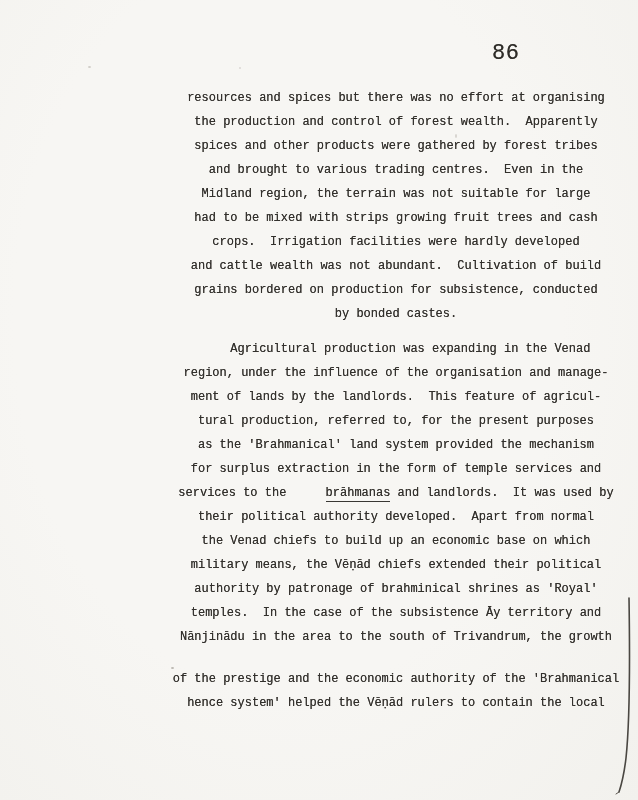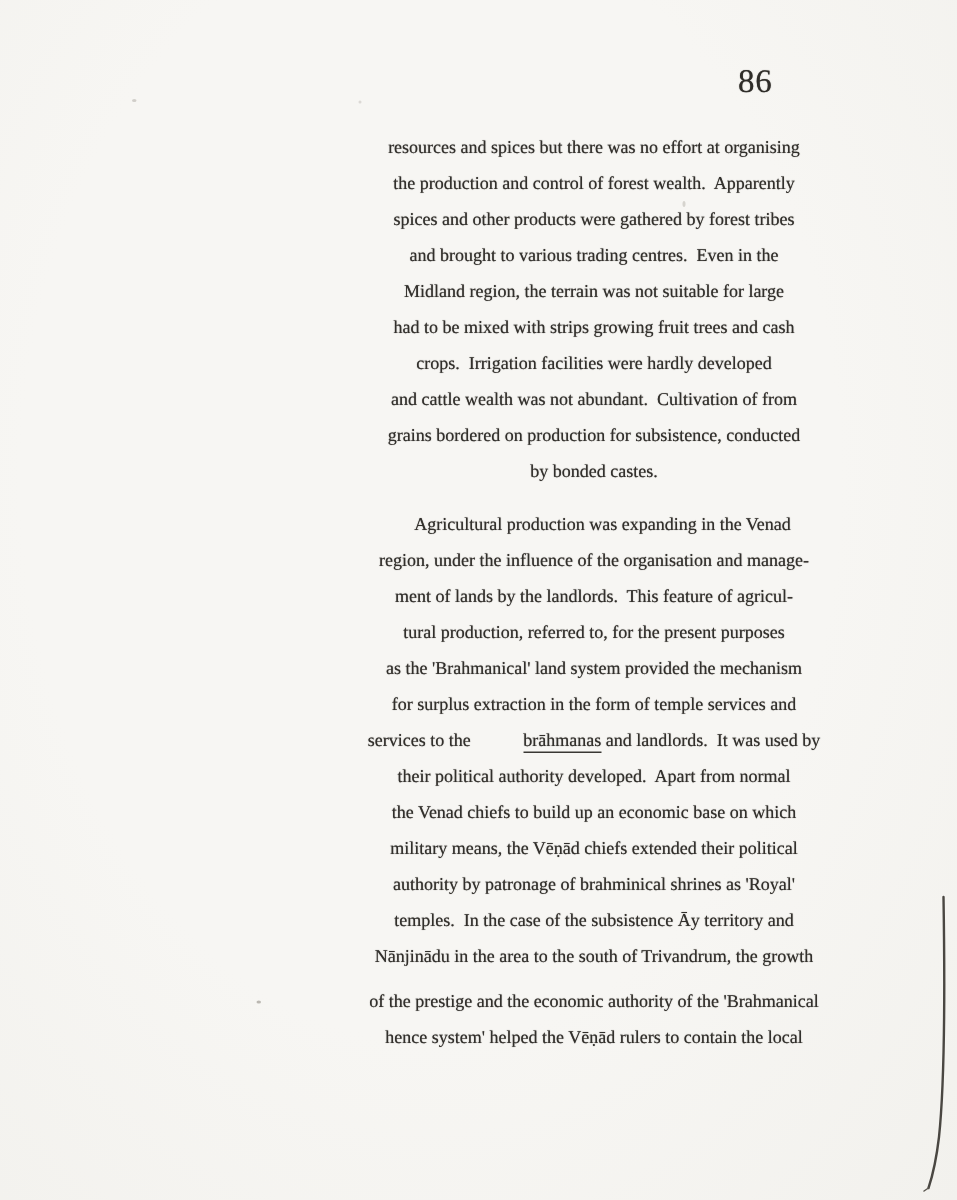--- a/index.html
+++ b/index.html
@@ -6,21 +6,21 @@
     margin: 0;
     padding: 0;
     background: #ffffff;
   }
   .page {
     position: relative;
     width: 638px;
     height: 800px;
     overflow: hidden;
     background: radial-gradient(ellipse at 45% 40%, #f7f6f3 55%, #f2f1ed 100%);
-    font-family: Liberation Serif, serif;
+    font-family: Liberation Mono, monospace;
     color: #32302c;
   }
   .page-number {
     position: absolute;
     left: 492px;
     top: 41px;
     font-size: 22px;
     color: #2f2d29;
     text-shadow: 0 0 0.6px rgba(47,45,41,0.75);
     letter-spacing: 0.5px;
@@ -33,21 +33,21 @@
   }
   .paragraph { margin: 0; text-align: center; }
   .paragraph .line {
     white-space: pre;
     font-size: 12px;
     line-height: 24px;
     height: 24px;
     text-shadow: 0 0 0.6px rgba(52,48,44,0.8);
   }
   .paragraph-2 { margin-top: 11px; }
-  .paragraph-2 .line:nth-child(14) { margin-top: 6px; }
+  .paragraph-2 .line:nth-child(14) { margin-top: 18px; }
   .underline {
     border-bottom: 1px solid #3a3834;
     padding-bottom: 1px;
     margin-left: 32px;
   }
   .page-edge-svg {
     position: absolute;
     left: 610px;
     top: 590px;
     width: 28px;
@@ -72,21 +72,21 @@
 
   <div class="text-block">
     <div class="paragraph paragraph-1">
         <div class="line">resources and spices but there was no effort at organising</div>
         <div class="line">the production and control of forest wealth.  Apparently</div>
         <div class="line">spices and other products were gathered by forest tribes</div>
         <div class="line">and brought to various trading centres.  Even in the</div>
         <div class="line">Midland region, the terrain was not suitable for large</div>
         <div class="line">had to be mixed with strips growing fruit trees and cash</div>
         <div class="line">crops.  Irrigation facilities were hardly developed</div>
-        <div class="line">and cattle wealth was not abundant.  Cultivation of from</div>
+        <div class="line">and cattle wealth was not abundant.  Cultivation of build</div>
         <div class="line">grains bordered on production for subsistence, conducted</div>
         <div class="line">by bonded castes.</div>
       </div>
     <div class="paragraph paragraph-2">
         <div class="line">    Agricultural production was expanding in the Venad</div>
         <div class="line">region, under the influence of the organisation and manage-</div>
         <div class="line">ment of lands by the landlords.  This feature of agricul-</div>
         <div class="line">tural production, referred to, for the present purposes</div>
         <div class="line">as the 'Brahmanical' land system provided the mechanism</div>
         <div class="line">for surplus extraction in the form of temple services and</div>

